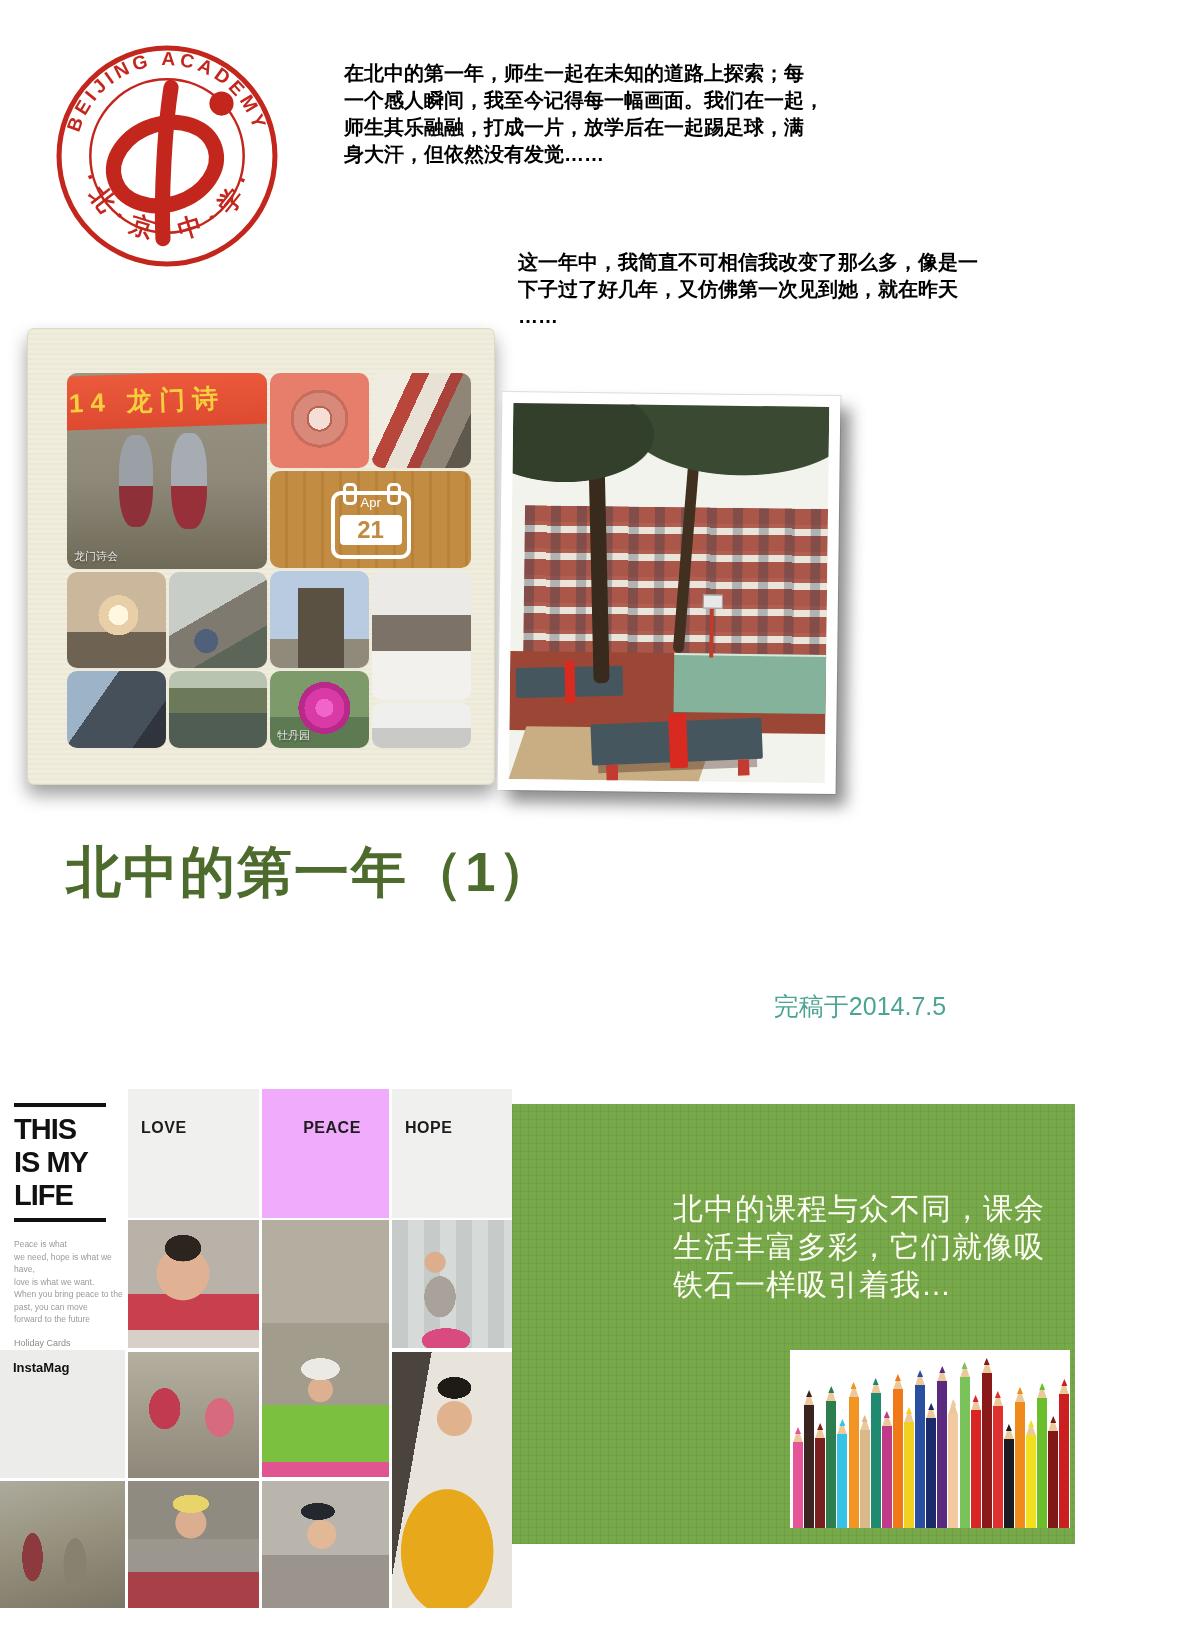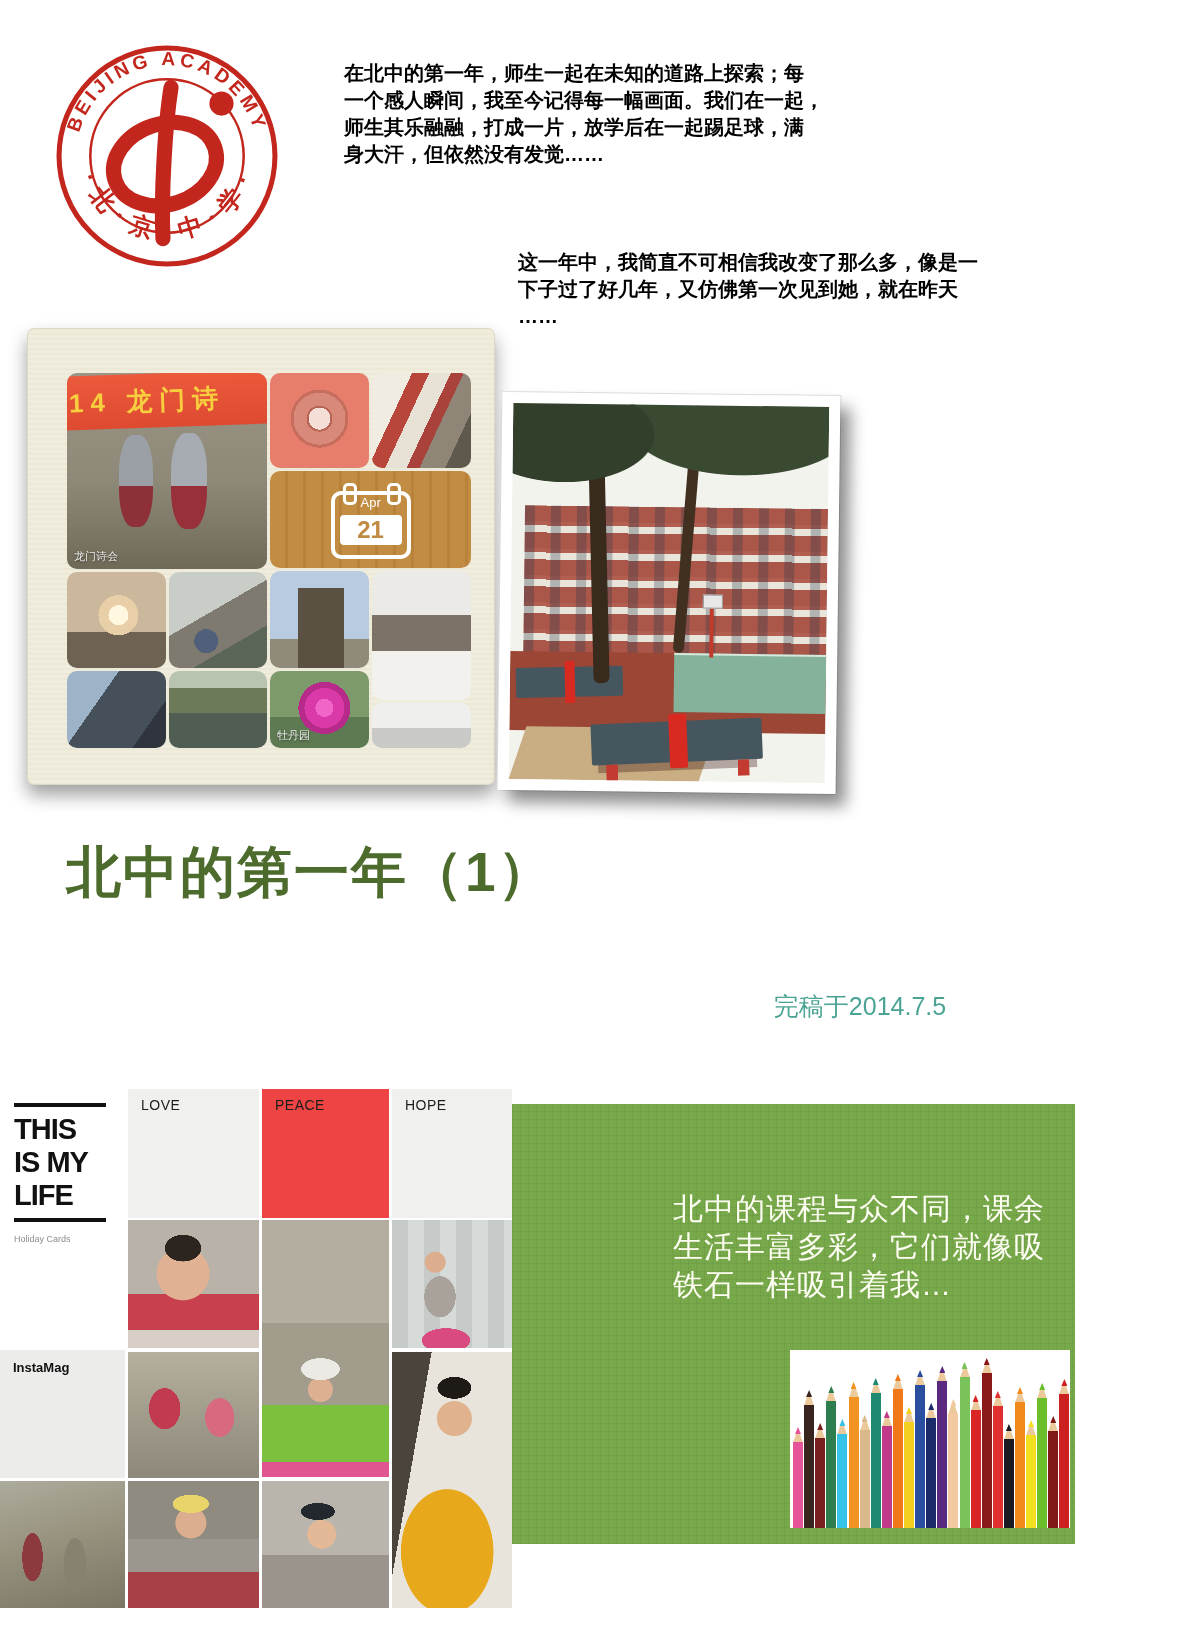--- a/index.html
+++ b/index.html
@@ -104,23 +104,23 @@
 
   
   .bcol{position:absolute;overflow:hidden;}
   .panel-life{left:0;top:1050px;width:125px;height:298px;background:#fff;}
   .life-rule{height:4px;background:#111;width:92px;margin-left:14px;}
   .life-title{margin:6px 0 6px 14px;font-size:29px;line-height:33px;font-weight:bold;color:#111;letter-spacing:-1px;}
   .life-quote{margin:16px 0 0 14px;font-size:8.5px;line-height:12.5px;color:#9a9a9a;}
   .life-tags{margin:10px 0 0 14px;font-size:9px;line-height:14px;color:#8c8c8c;}
   .hdr{background:#f0f0ef;}
   .hdr-love{left:128px;top:1089px;width:131px;height:129px;}
-  .hdr-peace{left:262px;top:1089px;width:127px;height:129px;background:#ef4444;}
+  .hdr-peace{left:262px;top:1089px;width:127px;height:129px;background:#f0abfc;text-align:center;}
   .hdr-hope{left:392px;top:1089px;width:120px;height:129px;}
-  .hdr-label{margin:8px 0 0 13px;font-size:14px;font-weight:normal;color:#1c1c1c;letter-spacing:.5px;}
+  .hdr-label{margin:30px 0 0 13px;font-size:16px;font-weight:bold;color:#1c1c1c;letter-spacing:.5px;}
   .panel-insta{left:0;top:1350px;width:125px;height:128px;background:#ececeb;}
   .insta-label{margin:10px 0 0 13px;font-size:13px;font-weight:bold;color:#111;}
 
   .ph{position:absolute;overflow:hidden;}
   .ph-rocks2{left:0;top:1481px;width:125px;height:127px;
     background:radial-gradient(ellipse 17px 40px at 26% 60%,#8d3a3e 0 60%,transparent 61%),
                radial-gradient(ellipse 19px 44px at 60% 66%,#87816f 0 60%,transparent 61%),
                linear-gradient(165deg,#adab9d 0%,#98937f 45%,#7b7565 100%);}
   .ph-girl-sing{left:128px;top:1220px;width:131px;height:128px;
     background:radial-gradient(ellipse 30px 22px at 42% 22%,#2c241e 0 60%,transparent 61%),
@@ -267,20 +267,28 @@
 
   <div class="bcol panel-life">
     <div style="height:53px"></div>
     <div class="life-rule"></div>
     <div class="life-title">
       <div>THIS</div>
       <div>IS MY</div>
       <div>LIFE</div>
     </div>
     <div class="life-rule"></div>
+    <div class="life-quote">
+      <div>Peace is what</div>
+      <div>we need, hope is what we have,</div>
+      <div>love is what we want.</div>
+      <div>When you bring peace to the</div>
+      <div>past, you can move</div>
+      <div>forward to the future</div>
+    </div>
     <div class="life-tags">
       <div>Holiday Cards</div>
 
     </div>
   </div>
 
   <div class="bcol hdr hdr-love">
     <div class="hdr-label">LOVE</div>
   </div>
   <div class="bcol hdr-peace bcol" style="position:absolute;">

